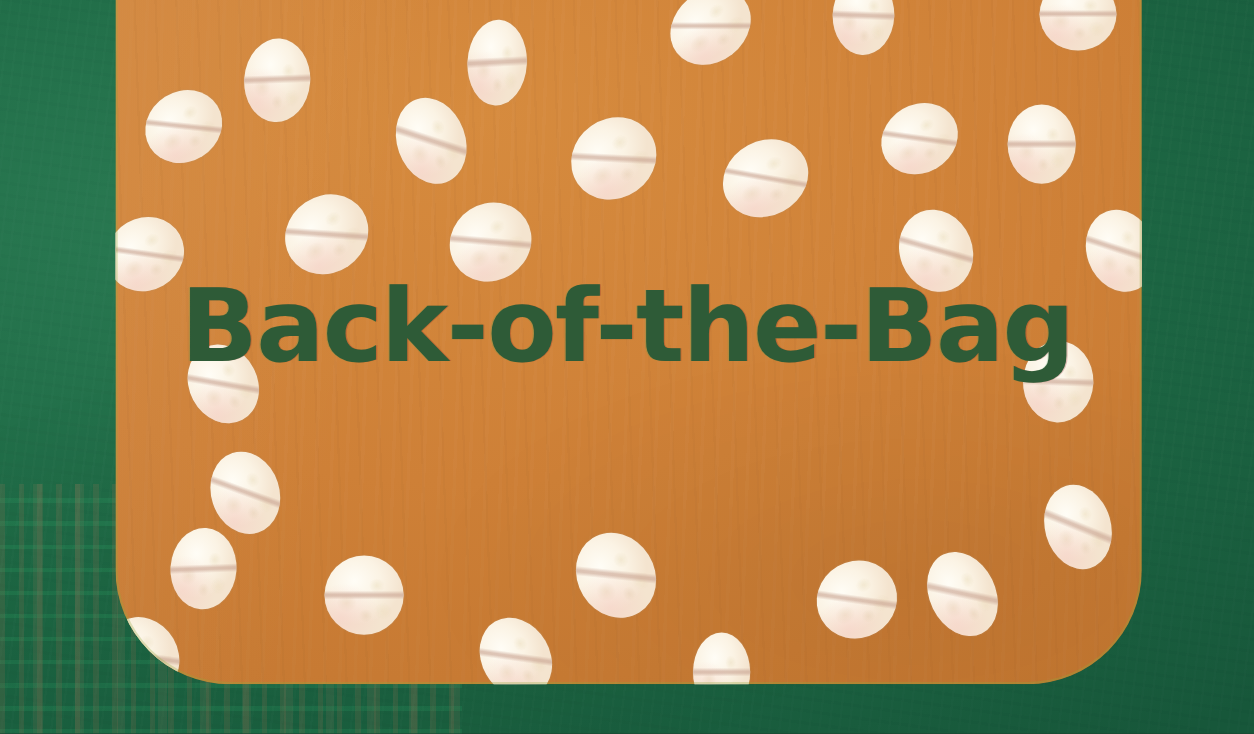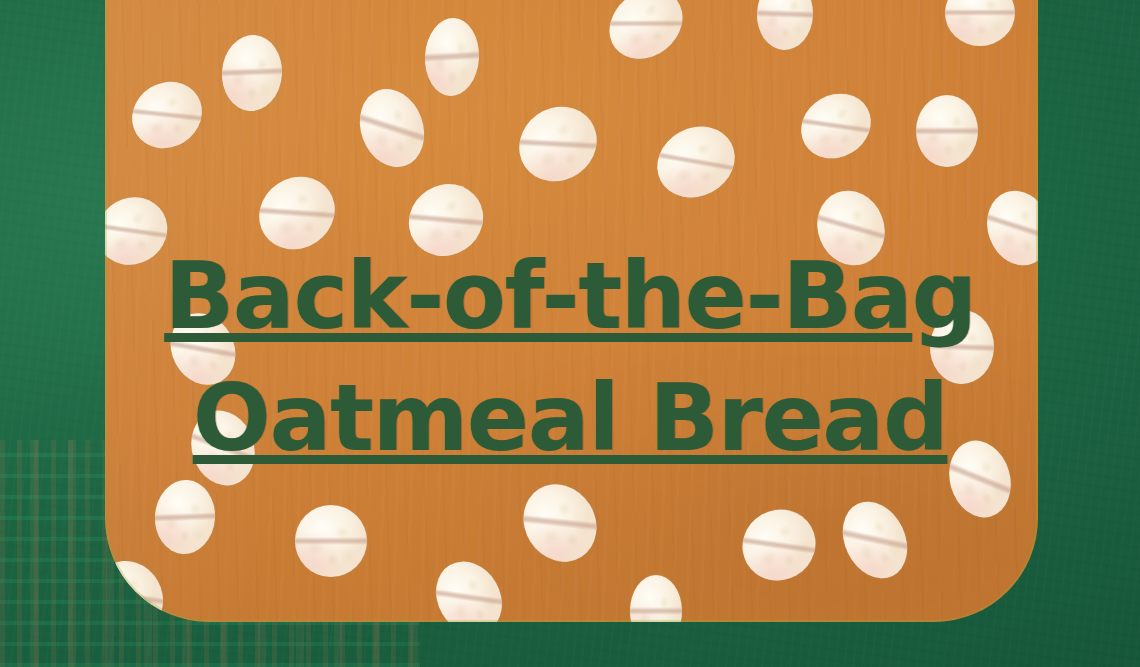--- a/index.html
+++ b/index.html
@@ -94,21 +94,21 @@
     text-align:center;
     color:#2e5b37;
     font-family:"DejaVu Sans",sans-serif;
     font-weight:700;
     font-size:92px;
     line-height:1.33;
     letter-spacing:-1.5px;
     white-space:nowrap;
     text-shadow:1px 0 0 rgba(140,40,40,.28), -1px 0 0 rgba(60,160,80,.22);
   }
-  .title .line{display:block;text-decoration:underline;}
+  .title .line{display:block;}
 </style>
 </head>
 <body>
 
 <div id="stage">
 
   <div class="bg-green"></div>
   <div class="bg-green-noise"></div>
   <div class="bg-artifacts"></div>
 
@@ -254,16 +254,15 @@
           <div class="speck"></div>
           <div class="blush"></div>
           <div class="stripe" style="transform: rotate(38deg);"></div>
         </div>
       </div>
     <div class="panel-edge"></div>
   </div>
 
   <div class="title">
     <span class="line">Back-of-the-Bag</span>
-    <span class="line">Oatmeal Bread</span>
   </div>
 
 </div>
 
 </body></html>

